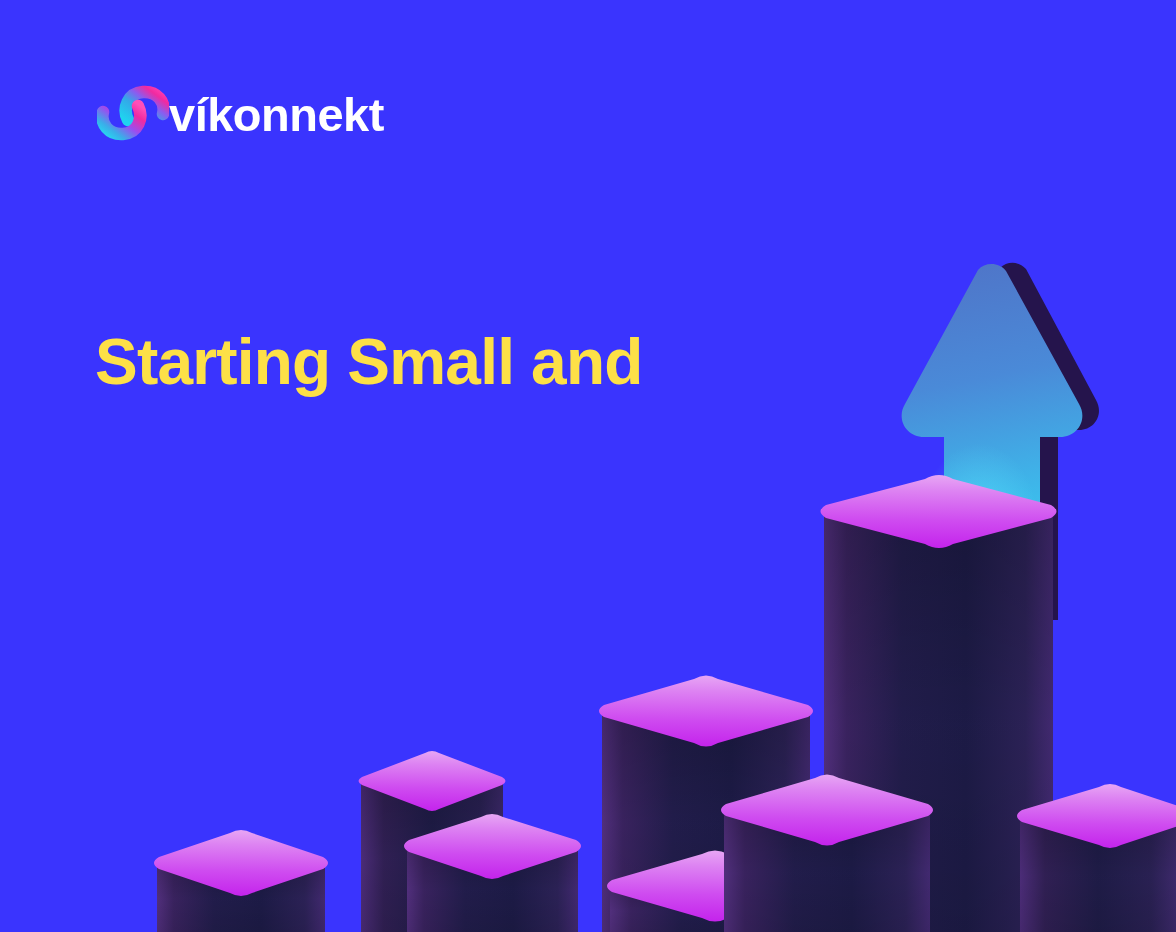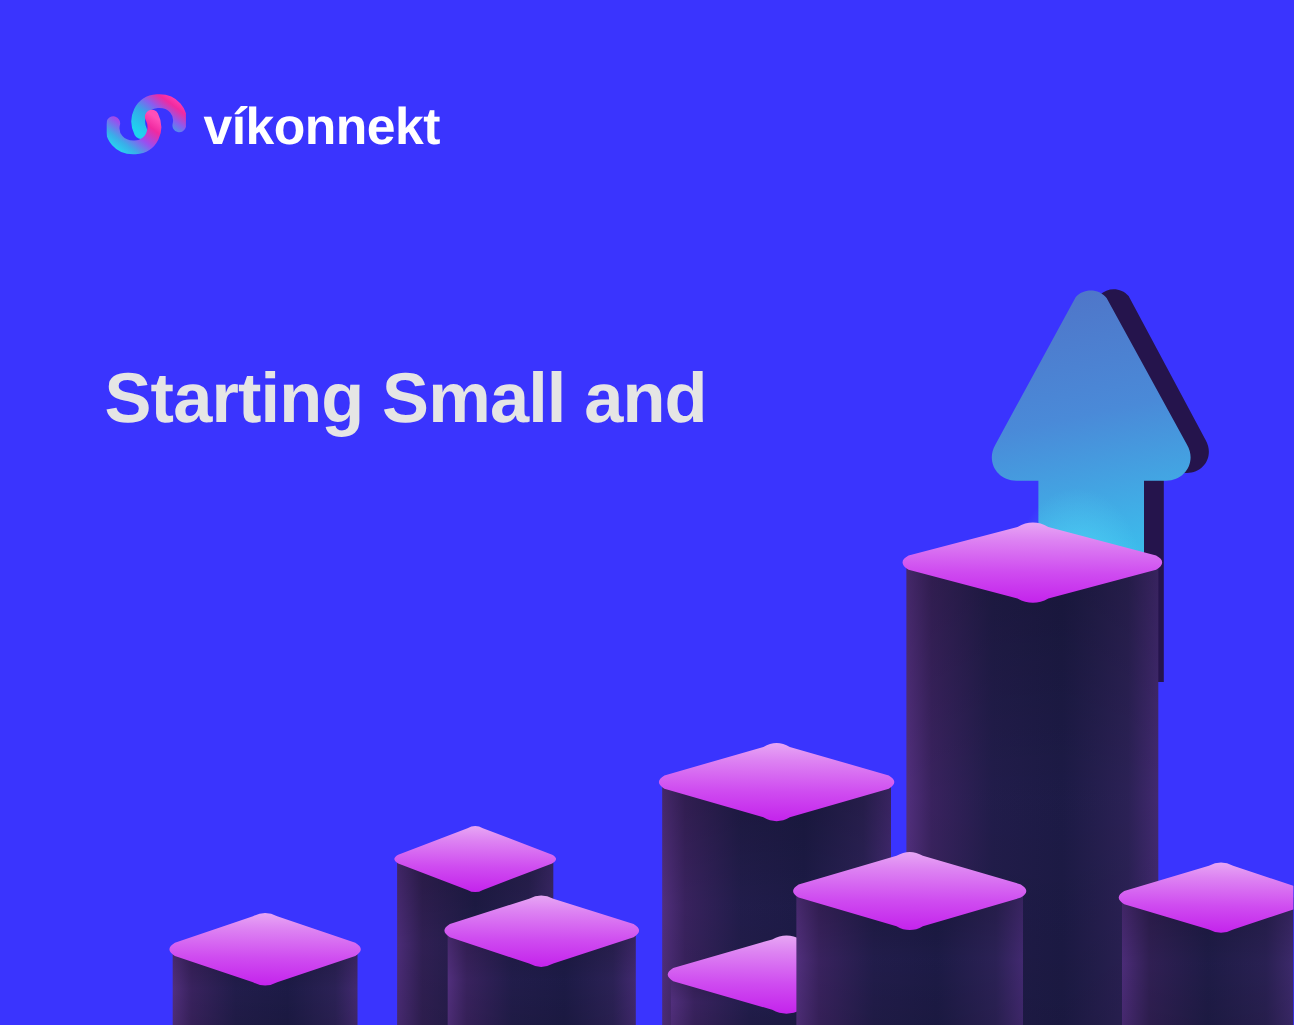--- a/index.html
+++ b/index.html
@@ -29,21 +29,21 @@
     display: block;
   }
 
   
   #brand {
     position: absolute;
     left: 97px;
     top: 80px;
     display: flex;
     align-items: center;
-    gap: 16px;
+    gap: 0;
     z-index: 5;
   }
   #brand-mark {
     width: 72px;
     height: 66px;
     display: block;
     flex: 0 0 auto;
   }
   #brand-name {
     color: #ffffff;
@@ -58,21 +58,21 @@
 
   
   #headline {
     position: absolute;
     left: 95px;
     top: 322px;
     z-index: 5;
     max-width: 760px;
   }
   .headline-line {
-    color: #e5e5e5;
+    color: #fde047;
     font-family: "Liberation Sans", sans-serif;
     font-size: 64px;
     font-weight: bold;
     line-height: 80px;
     letter-spacing: -0.8px;
     white-space: nowrap;
   }
 </style>
 </head>
 <body>

